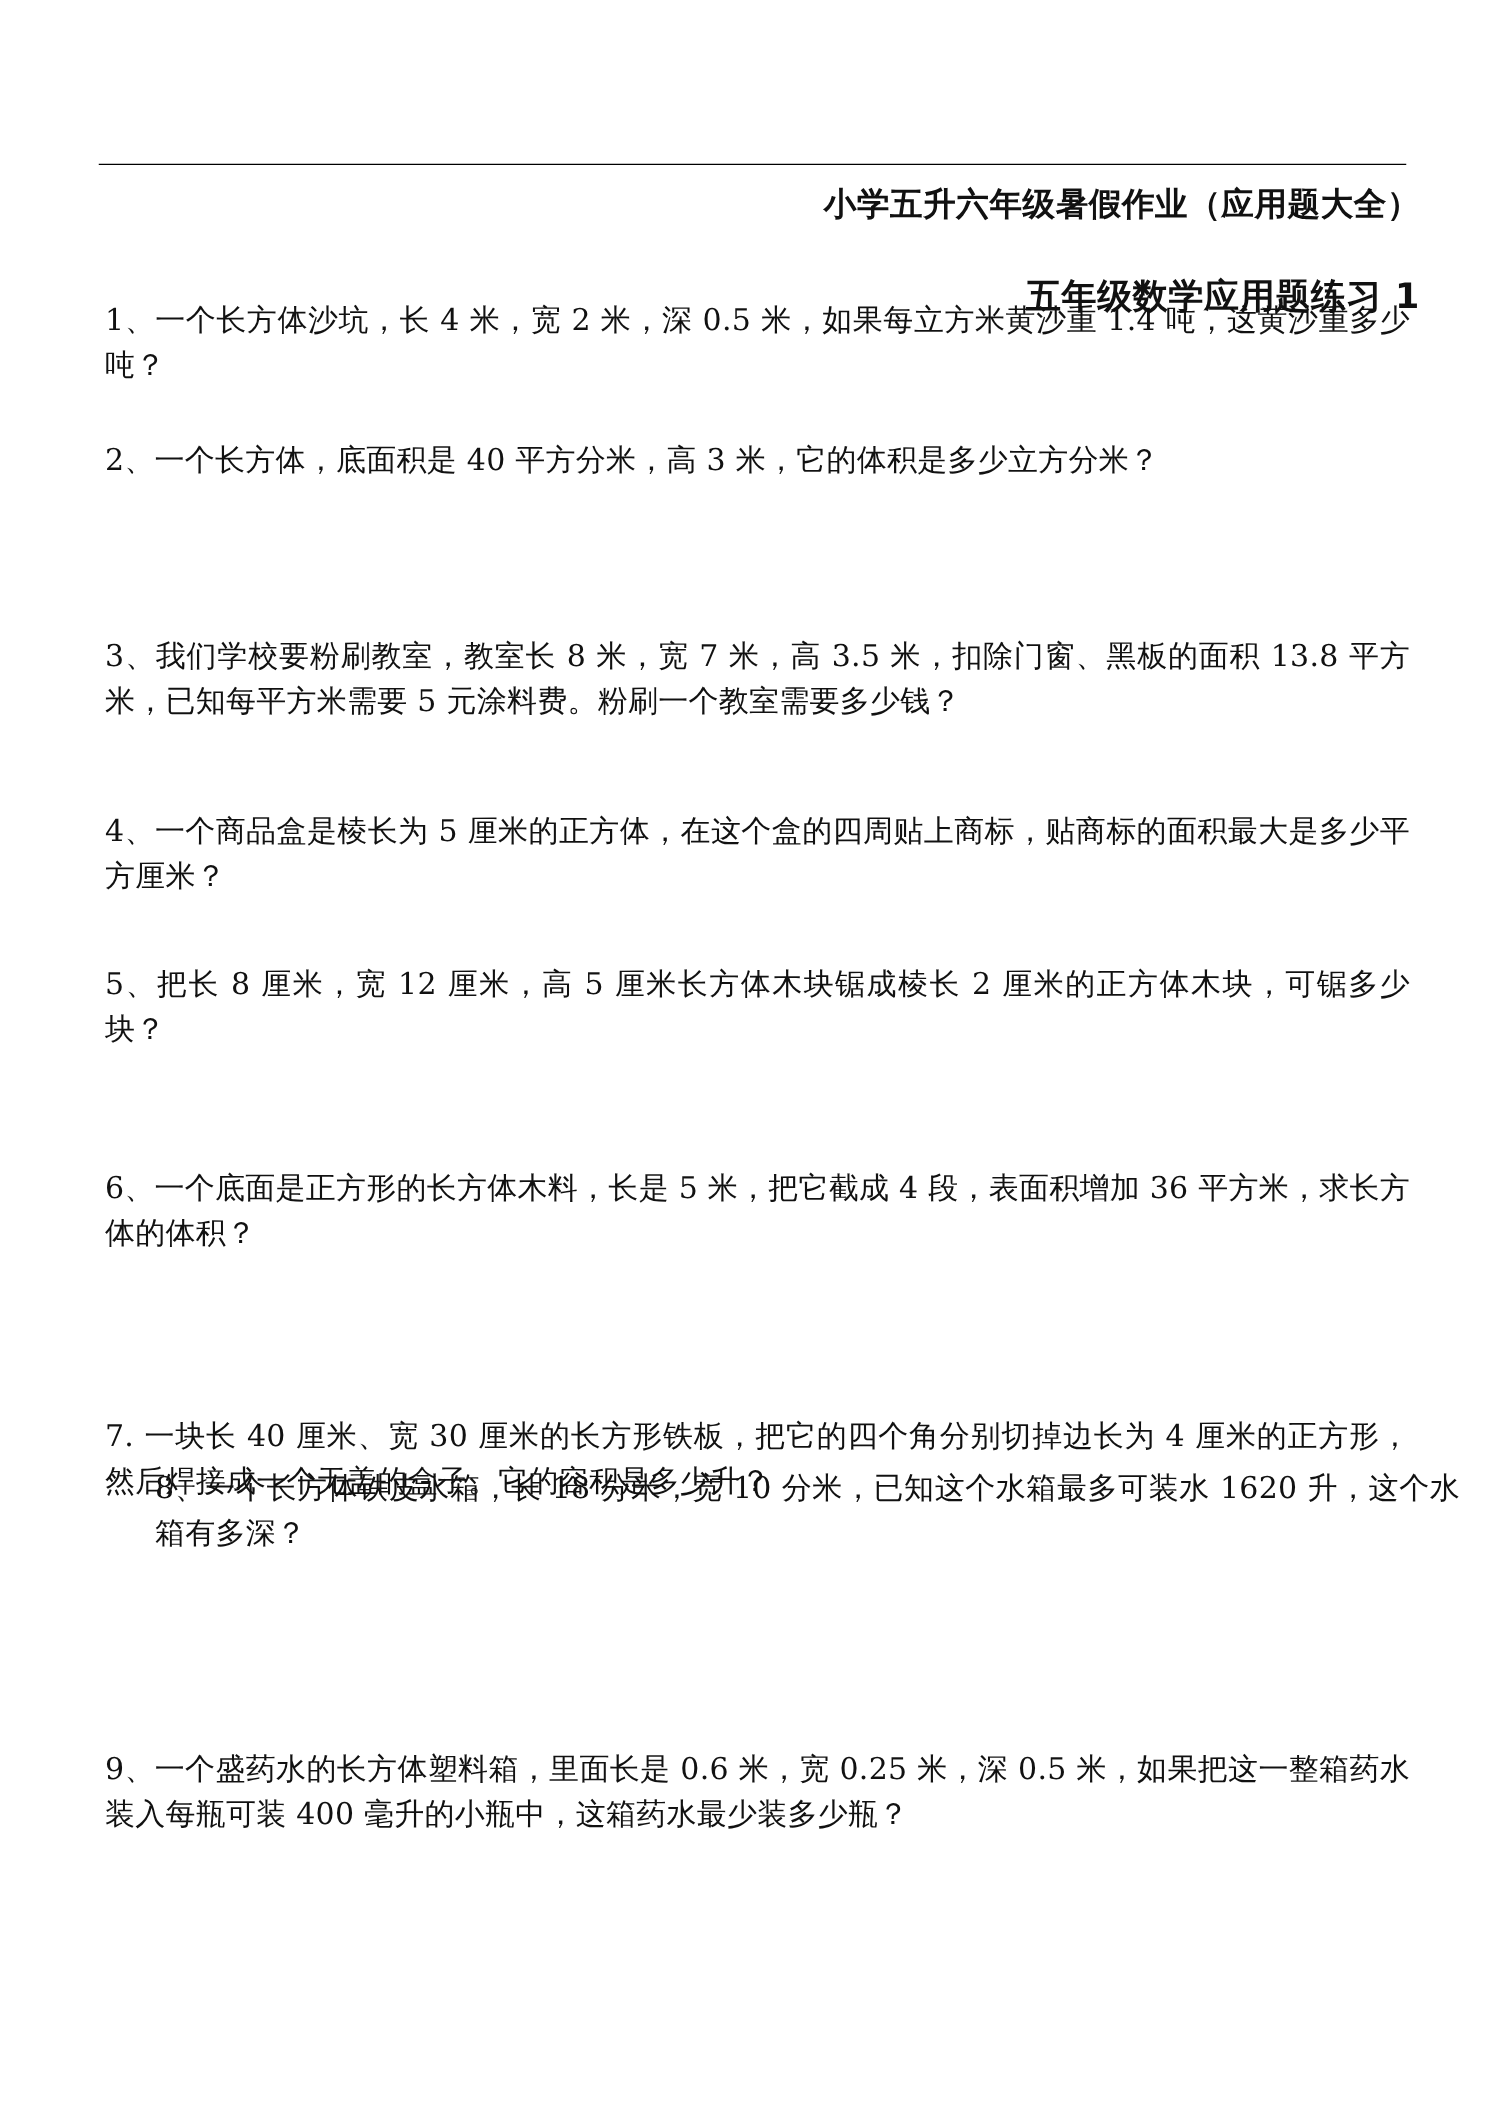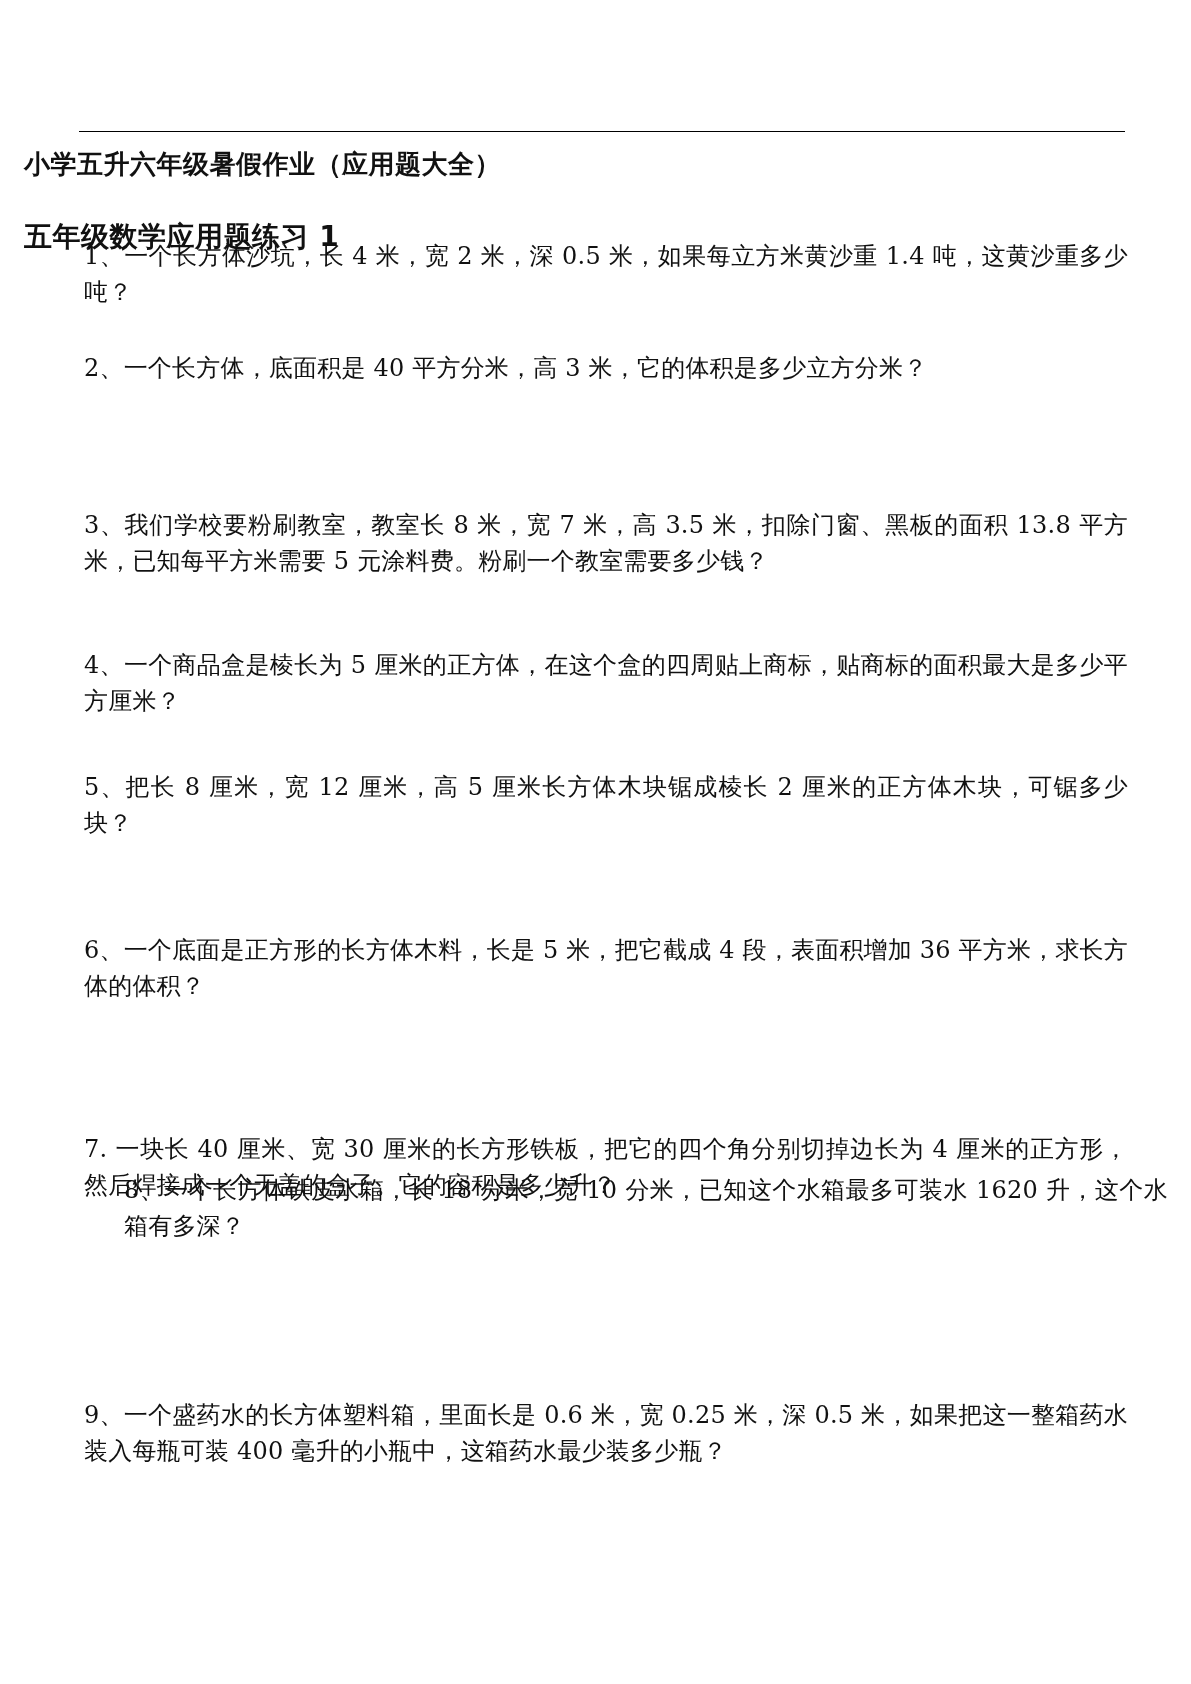--- a/index.html
+++ b/index.html
@@ -20,25 +20,24 @@
       left: 79px;
       top: 131px;
       width: 1046px;
       height: 0;
       border-top: 1.5px solid #000;
     }
     .title {
       position: absolute;
       left: 0;
       width: 1136px;
-      text-align: left;
+      text-align: right;
       font-weight: bold;
       font-family: "DejaVu Sans", "Liberation Sans", sans-serif;
       letter-spacing: 0.5px;
-      margin-left: 24px;
     }
     .title-main {
       top: 146px;
       font-size: 26px;
       line-height: 36px;
     }
     .title-sub {
       top: 219px;
       font-size: 28px;
       line-height: 36px;

